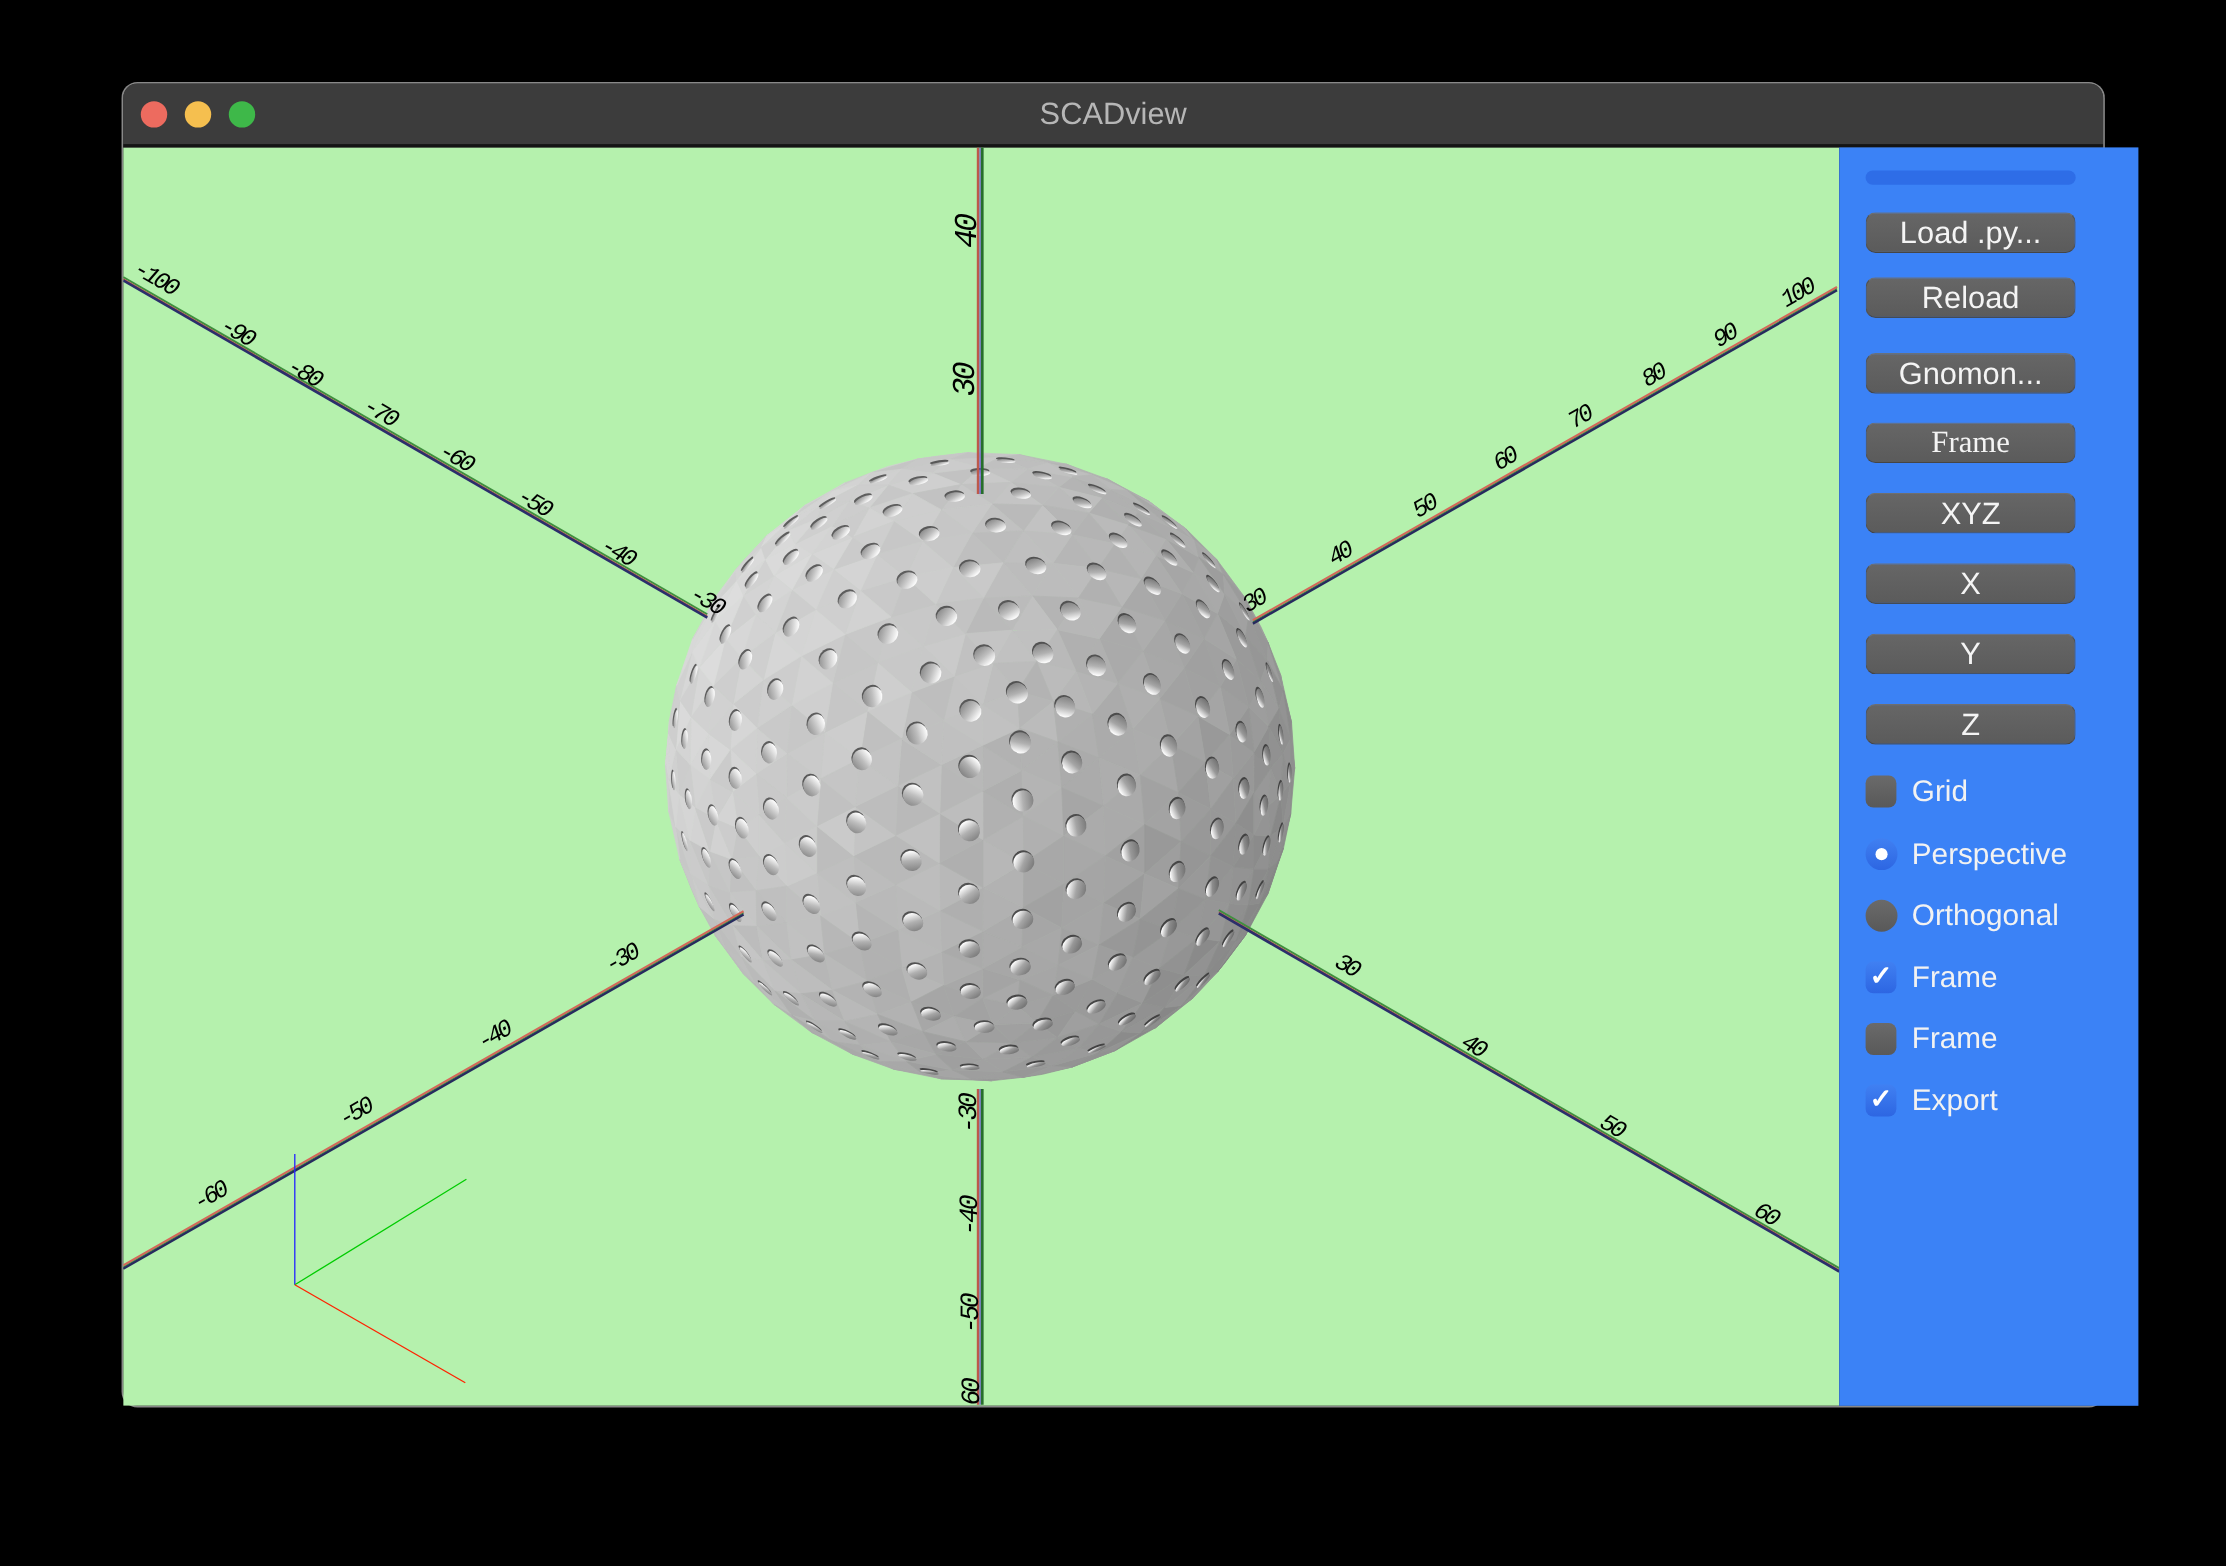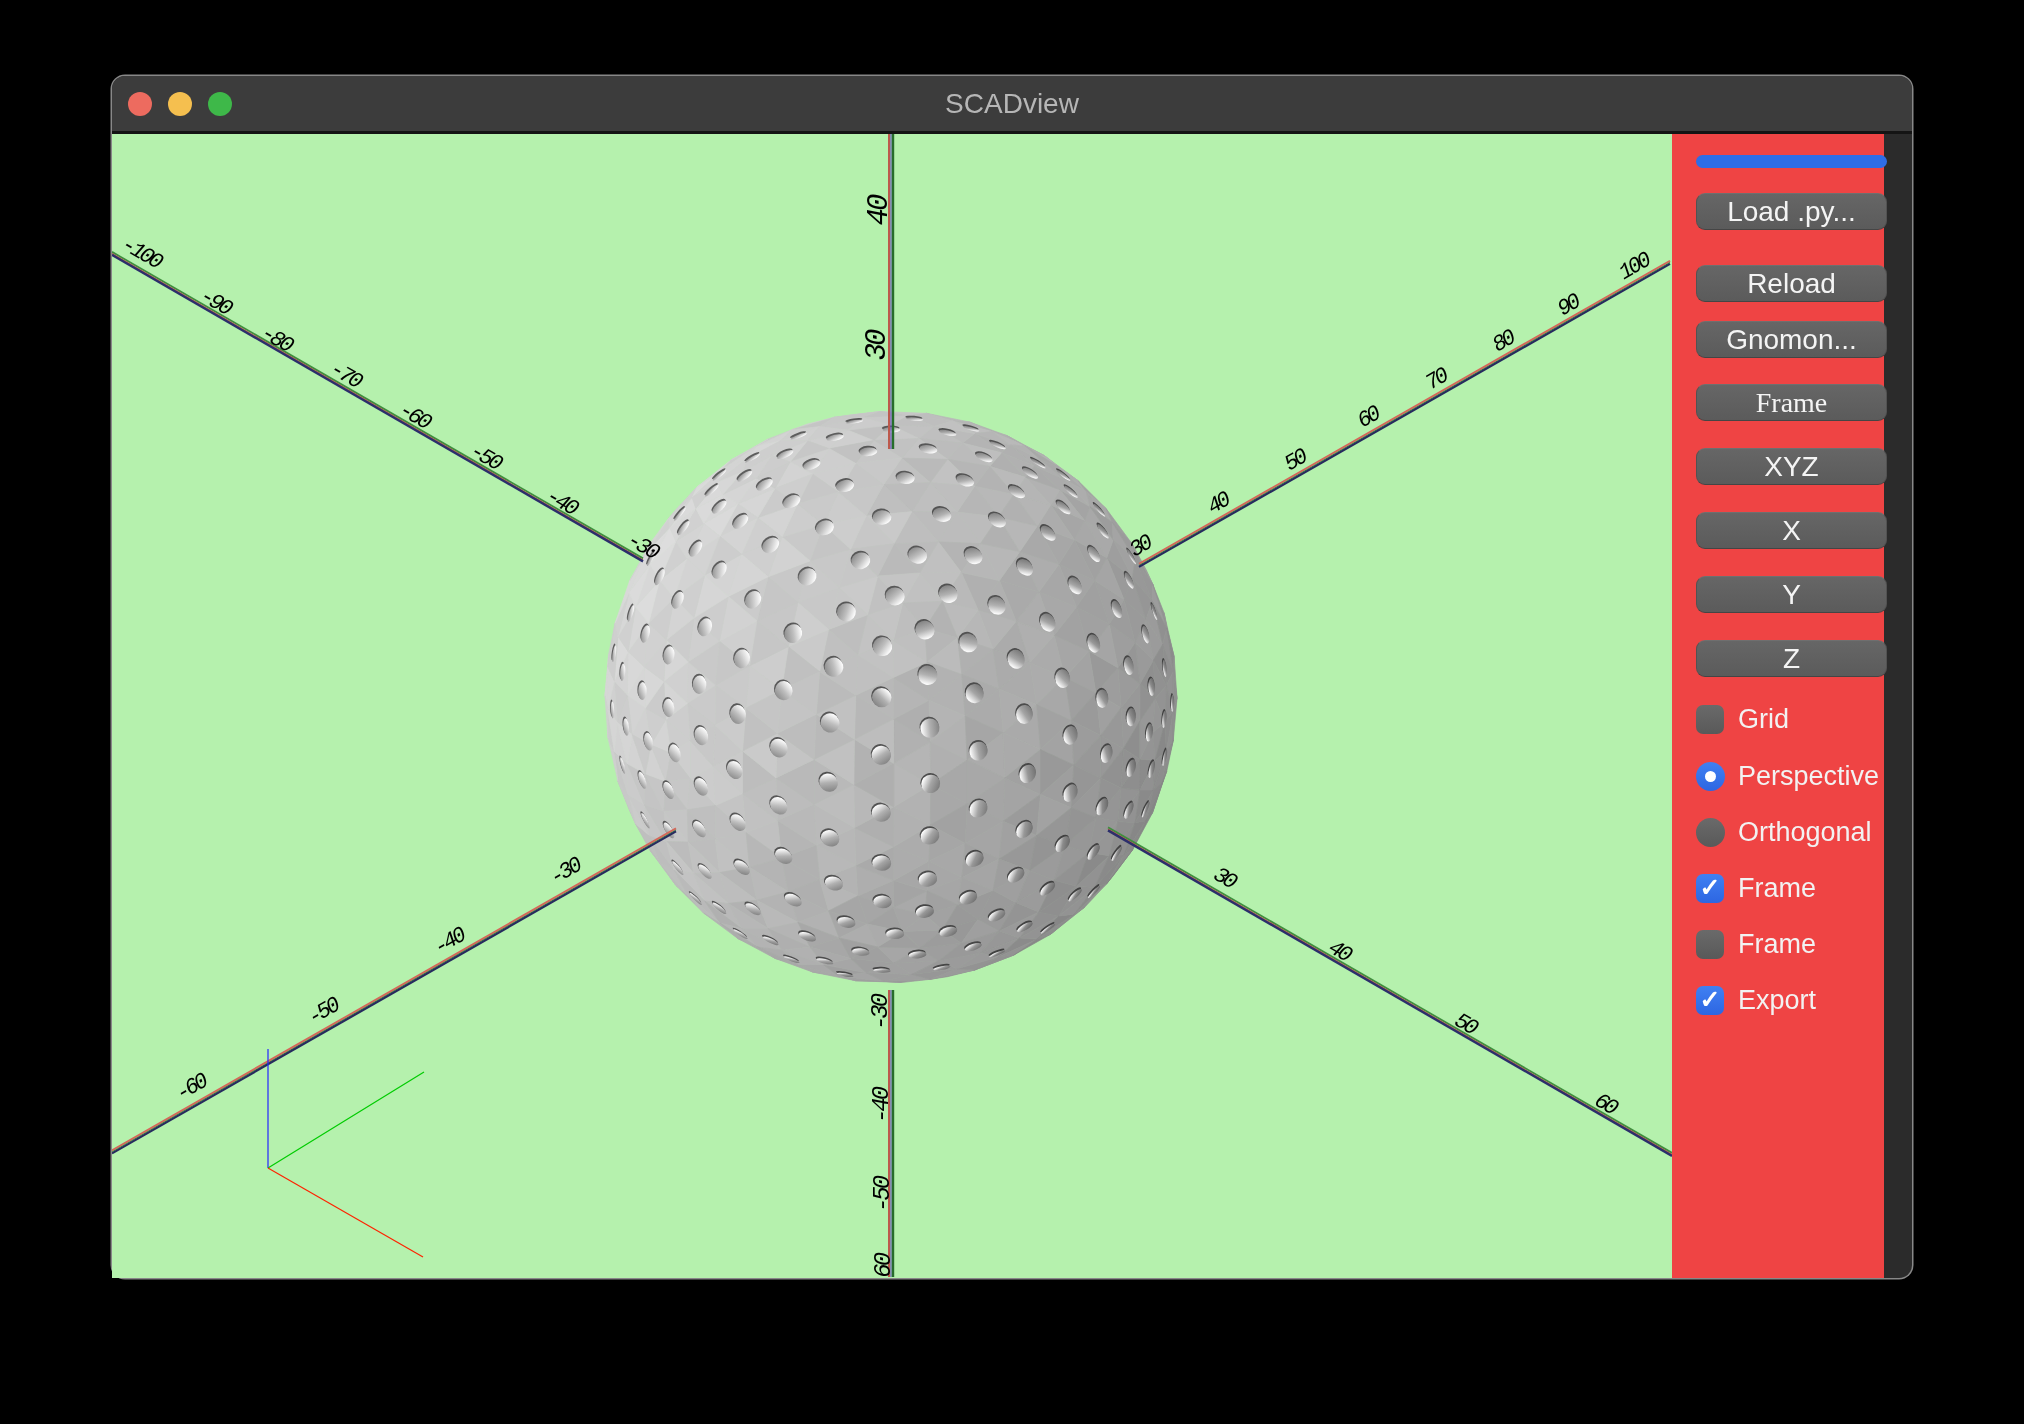--- a/index.html
+++ b/index.html
@@ -7,21 +7,21 @@
   #win{position:absolute;left:112px;top:76px;width:1800px;height:1202px;
        border-radius:13px;background:#2b2b2b;overflow:hidden;
        box-shadow:0 0 0 1.5px rgba(160,160,160,0.85);}
   #titlebar{position:absolute;left:0;top:0;width:100%;height:58px;background:#3c3c3c;
        border-bottom:3px solid #141414;}
   .tl{position:absolute;top:16px;z-index:5;width:24px;height:24px;border-radius:50%;}
   #title{position:absolute;left:112px;top:76px;width:1800px;height:55px;line-height:55px;
        text-align:center;font-family:"Liberation Sans",sans-serif;font-weight:normal;
        font-size:28px;color:#b6b6b6;}
   #viewport{position:absolute;left:112px;top:134px;width:1560px;height:1144px;}
-  #sidebar{position:absolute;left:1672px;top:134px;width:212px;height:1144px;background:#ef4444;}
+  #sidebar{position:absolute;left:1672px;top:134px;width:272px;height:1144px;background:#3b82f6;}
   .btn{position:absolute;left:24px;width:191px;height:37px;border-radius:9px;
        background:linear-gradient(#666666,#5b5b5b);
        border:1px solid #525252;border-top-color:#6f6f6f;border-bottom-color:#454545;
        color:#f4f4f4;font-family:"Liberation Sans",sans-serif;font-size:28px;
        text-align:center;line-height:35px;}
   #bluebar{position:absolute;left:24px;top:21px;width:191px;height:13px;border-radius:7px;background:#2e6de7;}
   .row{position:absolute;left:24px;height:30px;font-family:"Liberation Sans",sans-serif;
        font-size:27px;color:#f2f2f2;}
   .rlab{position:absolute;left:42px;top:-1px;white-space:nowrap;}
   .cb{position:absolute;left:0;top:0;width:28px;height:29px;border-radius:7px;
@@ -1123,21 +1123,21 @@
     </g>
   <g>
       <line x1="156" y1="1034" x2="156" y2="915" stroke="#2525ff" stroke-width="1.2"></line>
       <line x1="156" y1="1034" x2="312" y2="938" stroke="#00cc00" stroke-width="1.2"></line>
       <line x1="156" y1="1034" x2="311" y2="1123" stroke="#ff2200" stroke-width="1.2"></line>
     </g>
 </svg>
 <div id="sidebar">
   <div id="bluebar"></div>
   <div class="btn" style="top:59px;">Load .py...</div>
-  <div class="btn" style="top:131px;">Reload</div>
+  <div class="btn" style="top:118px;">Reload</div>
   <div class="btn" style="top:187px;">Gnomon...</div>
   <div class="btn" style="top:250px;font-family:Liberation Serif, serif;">Frame</div>
   <div class="btn" style="top:314px;">XYZ</div>
   <div class="btn" style="top:378px;">X</div>
   <div class="btn" style="top:442px;">Y</div>
   <div class="btn" style="top:506px;">Z</div>
   <div class="row" style="top:571px;">
       <span class="cb"></span>
       <span class="rlab">Grid</span>
     </div>

